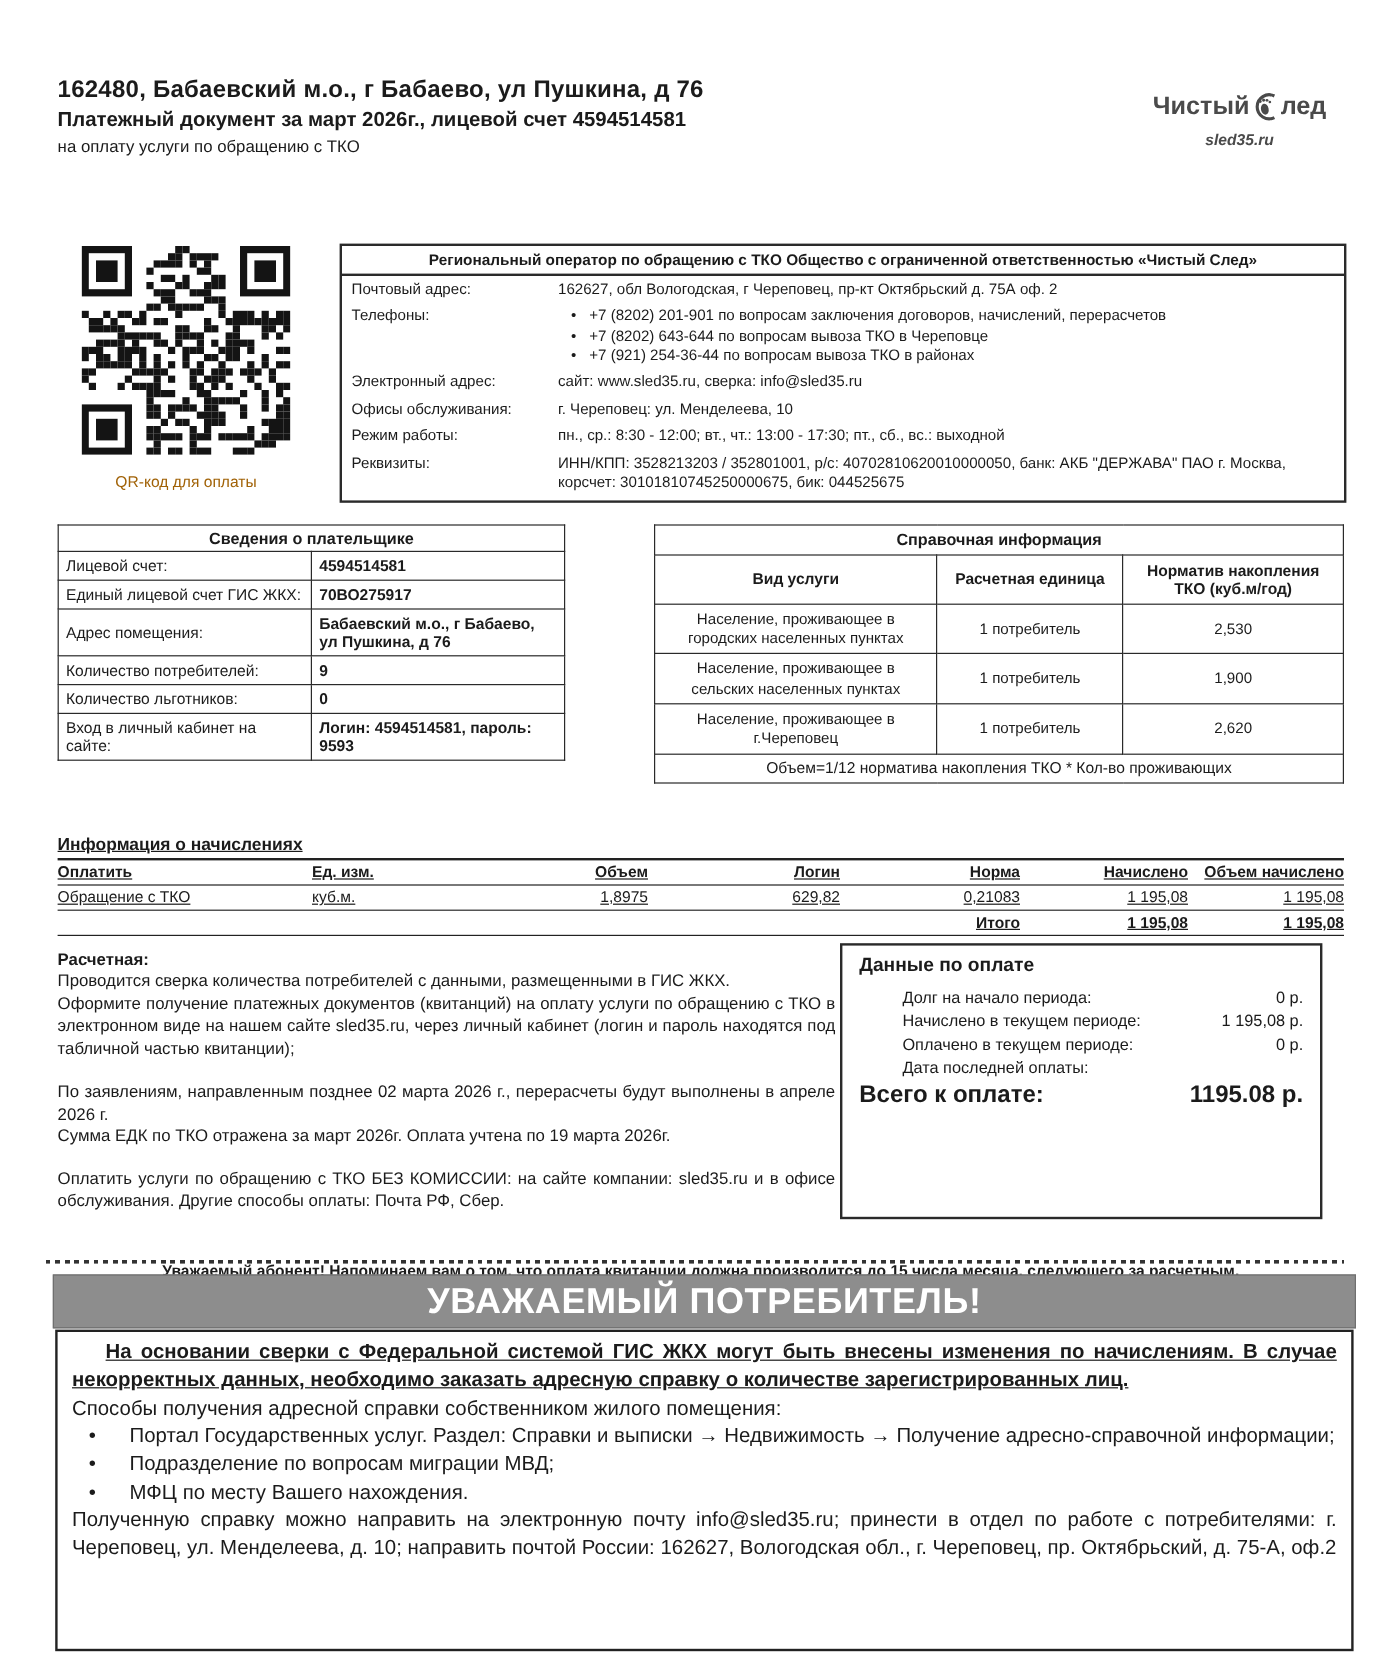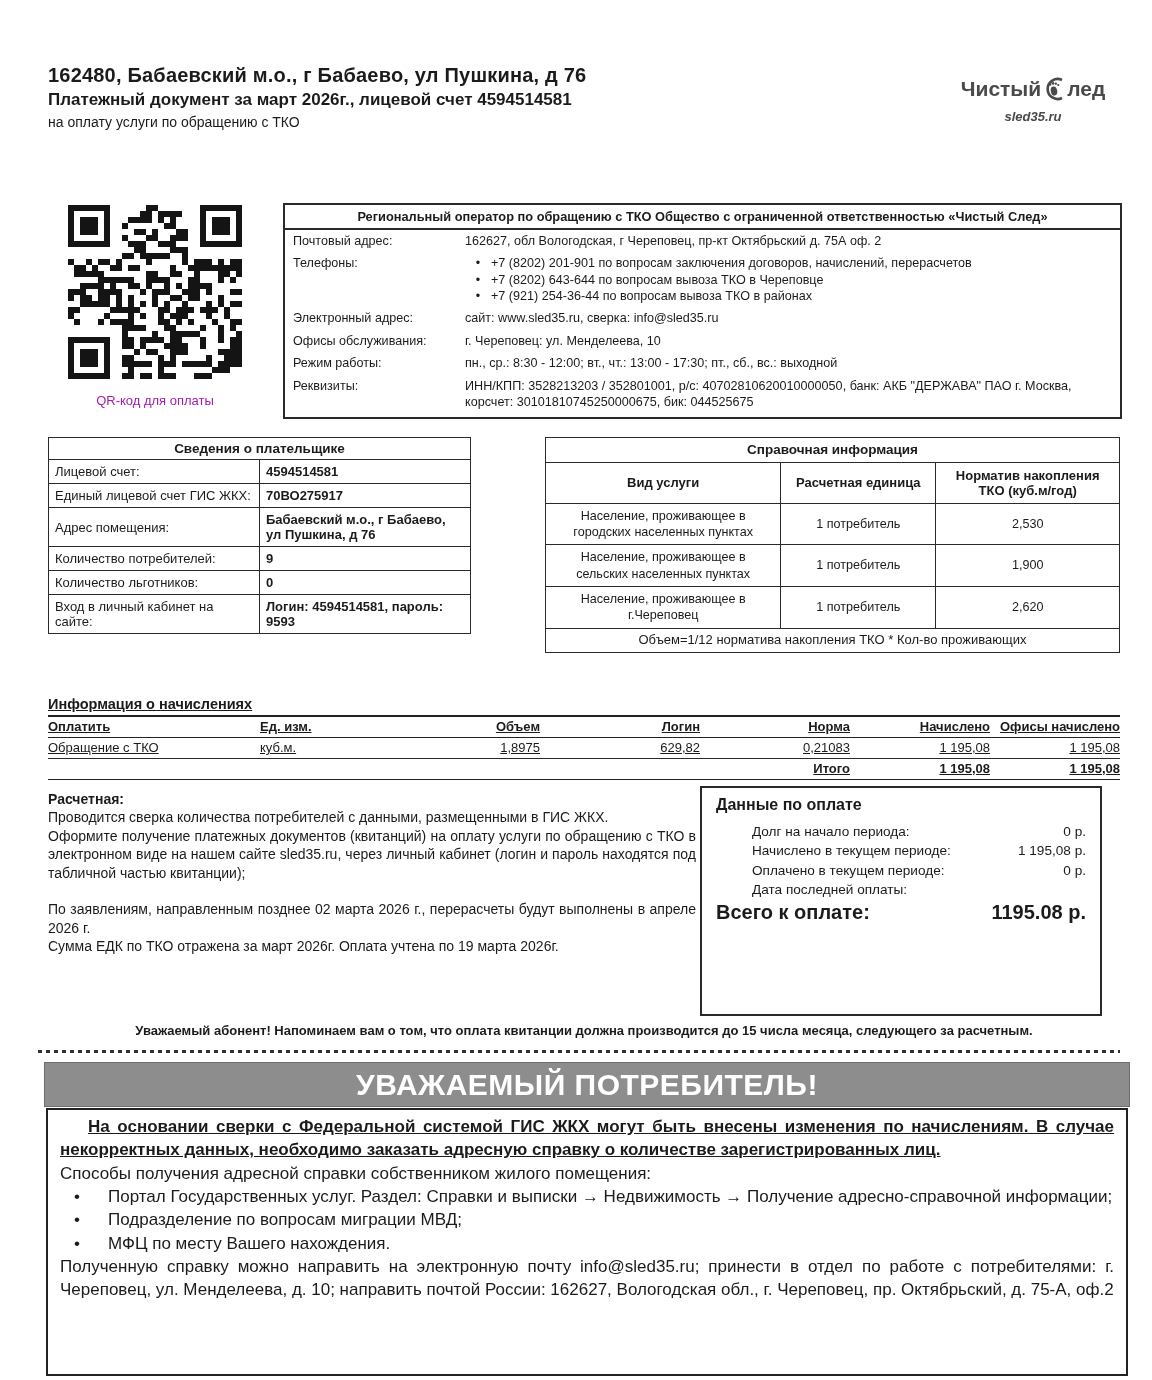--- a/index.html
+++ b/index.html
@@ -13,21 +13,21 @@
   .hdr { position:absolute; left:48px; top:64px; width:760px; }
   .hdr-l1 { font-size:20px; font-weight:bold; letter-spacing:.2px; }
   .hdr-l2 { font-size:17px; font-weight:bold; margin-top:3px; }
   .hdr-l3 { font-size:14px; margin-top:4px; }
   .logo { position:absolute; left:948px; top:76px; width:170px; text-align:center; color:#4a4a4a; }
   .logo-line { font-size:21px; font-weight:bold; display:flex; align-items:center; justify-content:center; gap:1px; }
   .logo-site { font-size:13px; font-weight:bold; font-style:italic; margin-top:7px; }
   
   .qr-block { position:absolute; left:60px; top:205px; width:190px; text-align:center; }
   .qr-box { width:174px; height:174px; margin:0 auto; }
-  .qr-caption { font-size:13px; margin-top:10px; color:#a21caf; }
+  .qr-caption { font-size:13px; margin-top:10px; color:#a16207; }
   
   .op-table { position:absolute; left:283px; top:203px; width:839px; border:2px solid #2a2a2a; background:#fff; }
   .op-title { font-size:12.8px; font-weight:bold; text-align:center; padding:4px 6px; border-bottom:2px solid #2a2a2a; }
   .op-row { display:flex; padding:3px 10px 3px 8px; font-size:12.6px; line-height:1.3; }
   .op-row:first-of-type { padding-top:6px; }
   .op-label { width:172px; flex:0 0 172px; }
   .op-value { flex:1; }
   .op-bullets { flex:1; }
   .op-bullet { display:flex; }
   .op-bullet .b { width:26px; flex:0 0 26px; text-align:center; }
@@ -60,21 +60,21 @@
   .attention { position:absolute; left:48px; top:790px; width:648px; font-size:14px; line-height:1.32; text-align:justify; }
   .attention .att-title { font-weight:bold; }
   .attention p { margin:0; }
   .attention .gap { height:18px; }
   .paynote { position:absolute; left:48px; top:973px; width:648px; font-size:14px; line-height:1.32; text-align:justify; }
   .paybox { position:absolute; left:700px; top:786px; width:402px; height:230px; border:2px solid #2a2a2a; padding:8px 14px; }
   .pb-title { font-size:16px; font-weight:bold; margin-bottom:8px; }
   .pb-row { display:flex; justify-content:space-between; font-size:13.6px; line-height:1.42;margin-left:36px; }
   .pb-total { display:flex; justify-content:space-between; font-size:20px; font-weight:bold; margin-top:2px; }
   
-  .reminder { position:absolute; left:48px; top:1023px; width:1072px; text-align:center; font-size:13px; font-weight:bold; }
+  .reminder { position:absolute; left:48px; top:1051px; width:1072px; text-align:center; font-size:13px; font-weight:bold; }
   .dashline { position:absolute; left:38px; top:1050px; width:1082px; height:3px;
     background:repeating-linear-gradient(90deg,#333 0 4px,transparent 4px 8px); }
   
   .banner { position:absolute; left:44px; top:1062px; width:1086px; height:45px; background:#8d8d8d;
     border:1px solid #6f6f6f; color:#ffffff; font-size:30px; font-weight:bold; text-align:center;
     display:flex; align-items:center; justify-content:center; letter-spacing:.5px; }
   .notice { position:absolute; left:46px; top:1108px; width:1082px; height:268px; border:2px solid #222;
     padding:5px 12px 4px; font-size:17px; line-height:1.36; }
   .notice .bold-u { font-weight:bold; text-align:justify; text-indent:28px; }
   .notice .bold-u span { text-decoration:underline; }
@@ -532,21 +532,21 @@
     <div class="ch-title">Информация о начислениях</div>
     <table class="ch-table">
       <tbody>
           <tr>
         <th class="l" style="width:212px">Оплатить</th>
         <th class="l" style="width:150px">Ед. изм.</th>
         <th class="r" style="width:130px">Объем</th>
         <th class="r" style="width:160px">Логин</th>
         <th class="r" style="width:150px">Норма</th>
         <th class="r" style="width:140px">Начислено</th>
-        <th class="r" style="width:130px">Офисы начислено</th>
+        <th class="r" style="width:130px">Объем начислено</th>
       </tr>
       <tr class="ch-data">
         <td class="l">Обращение с ТКО</td>
         <td class="l">куб.м.</td>
         <td class="r">1,8975</td>
         <td class="r">629,82</td>
         <td class="r">0,21083</td>
         <td class="r">1 195,08</td>
         <td class="r">1 195,08</td>
       </tr>
@@ -564,20 +564,21 @@
   </div>
 
   <div class="attention">
     <p class="att-title">Расчетная:</p>
     <p>Проводится сверка количества потребителей с данными, размещенными в ГИС ЖКХ.</p>
     <p>Оформите получение платежных документов (квитанций) на оплату услуги по обращению с ТКО в электронном виде на нашем сайте sled35.ru, через личный кабинет (логин и пароль находятся под табличной частью квитанции);</p>
     <div class="gap"></div>
     <p>По заявлениям, направленным позднее 02 марта 2026 г., перерасчеты будут выполнены в апреле 2026 г.</p>
     <p>Сумма ЕДК по ТКО отражена за март 2026г. Оплата учтена по 19 марта 2026г.</p>
   </div>
+  <div class="paynote">Оплатить услуги по обращению с ТКО БЕЗ КОМИССИИ: на сайте компании: sled35.ru и в офисе обслуживания. Другие способы оплаты: Почта РФ, Сбер.</div>
 
   <div class="paybox">
     <div class="pb-title">Данные по оплате</div>
     <div class="pb-row">
         <span>Долг на начало периода:</span>
         <span>0 р.</span>
       </div>
     <div class="pb-row">
         <span>Начислено в текущем периоде:</span>
         <span>1 195,08 р.</span>

